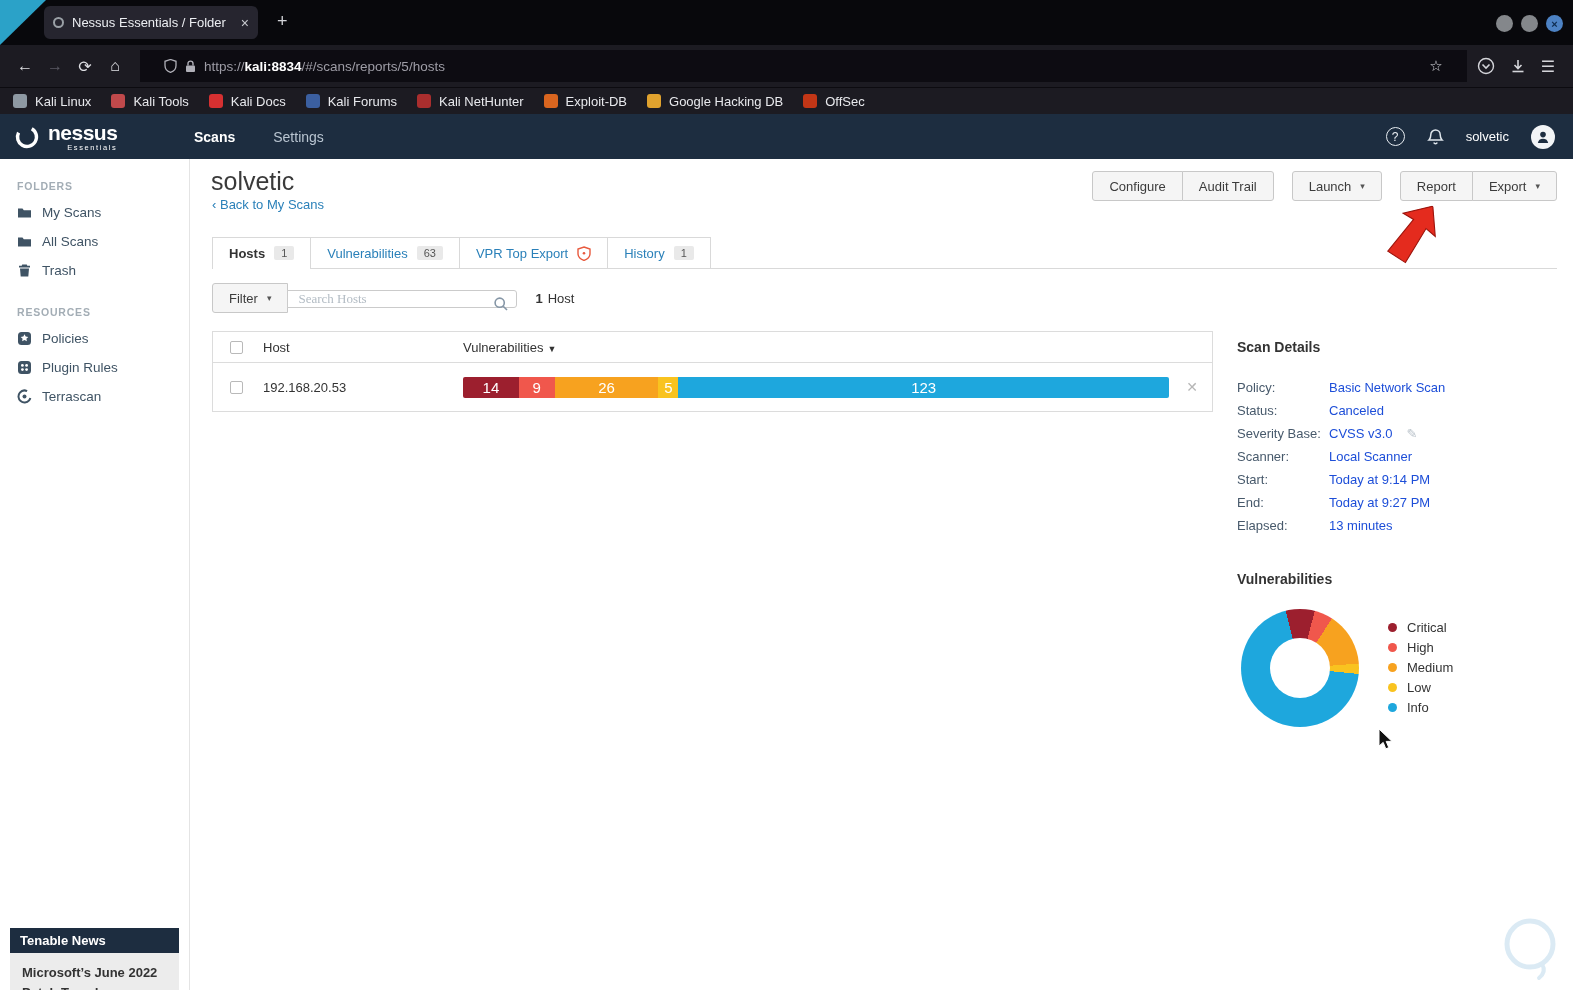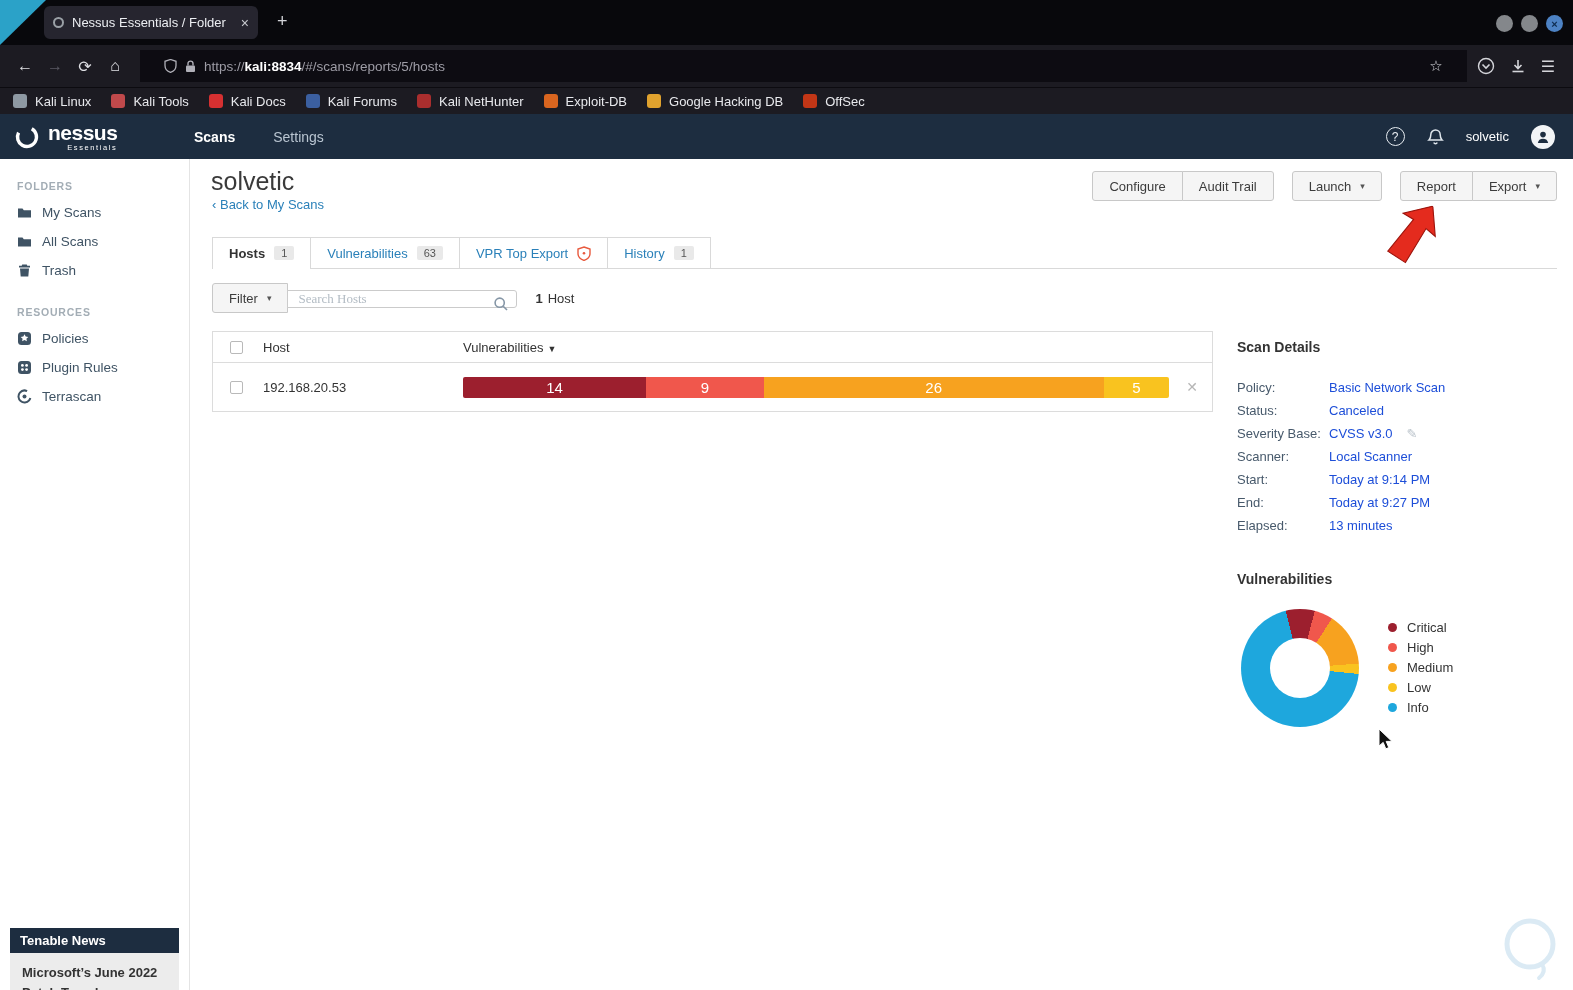--- a/index.html
+++ b/index.html
@@ -372,20 +372,21 @@
         <span><span>Vulnerabilities</span><span class="sort">▼</span></span>
       </div>
       <div class="trow">
         <span class="checkbox"></span>
         <span class="col-host">192.168.20.53</span>
         <div class="sev-bar">
             <div class="seg" style="flex-grow: 14; background: rgb(156, 31, 46);">14</div>
             <div class="seg" style="flex-grow: 9; background: rgb(240, 87, 76);">9</div>
             <div class="seg" style="flex-grow: 26; background: rgb(247, 162, 31);">26</div>
             <div class="seg" style="flex-grow: 5; background: rgb(249, 195, 31);">5</div>
+            <div class="seg" style="flex-grow: 123; background: rgb(30, 167, 221);">123</div>
           </div>
         <span class="row-remove">✕</span>
       </div>
     </div>
 
     <div class="details">
       <div class="panel-title">Scan Details</div>
       <div class="drows">
         <div class="drow">
             <span class="dlabel">Policy:</span>

